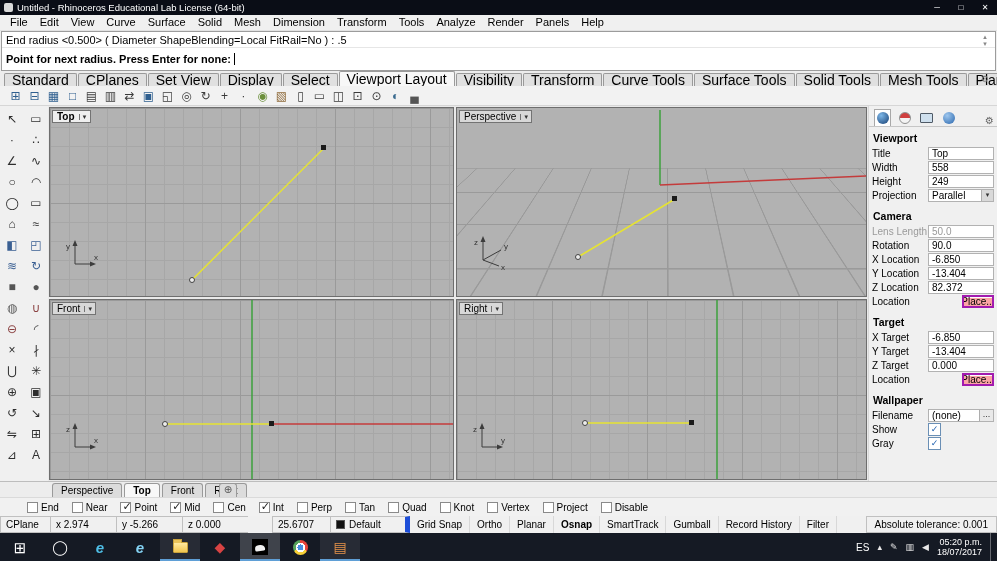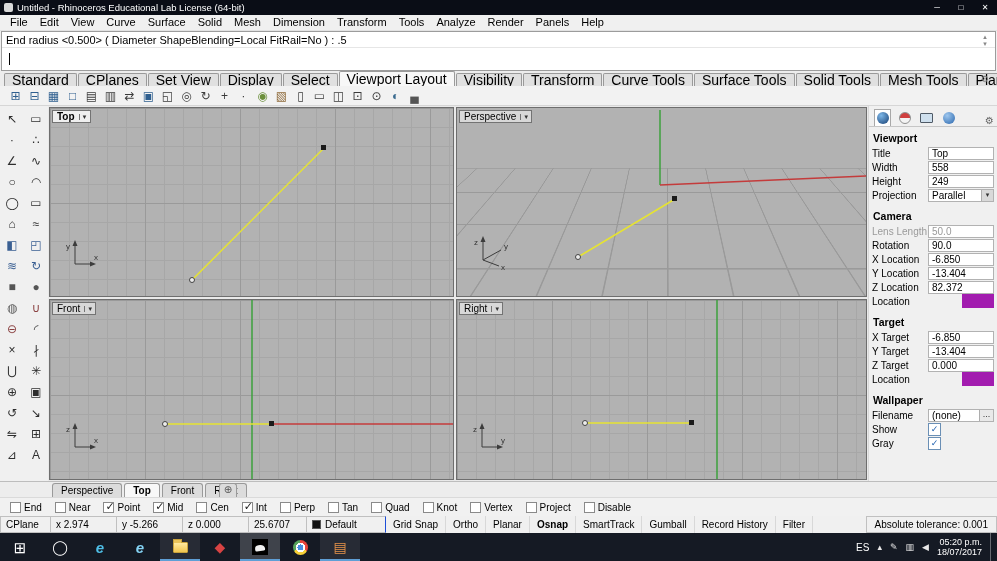--- a/index.html
+++ b/index.html
@@ -105,21 +105,21 @@
   .section-title { font-weight:bold; font-size:10.5px; padding:4px 1px 2px; }
   .prop-row { display:flex; align-items:center; height:14px; }
   .prop-label { width:56px; flex:none; white-space:nowrap; overflow:hidden; }
   .prop-value { flex:1; height:13px; background:#fff; border:1px solid #b2b2b2; display:flex;
                 align-items:center; padding:0 3px; position:relative; white-space:nowrap; overflow:hidden; }
   .prop-row.disabled .prop-label, .prop-row.disabled .prop-value { color:#9a9a9a; }
   .prop-row.dropdown .prop-value { padding-right:13px; }
   .prop-row.dropdown .prop-value::after { content:"▾"; position:absolute; right:0; top:0; bottom:0;
       width:11px; background:#d9d9d9; border-left:1px solid #adadad; font-size:7px;
       display:flex; align-items:center; justify-content:center; color:#333; }
-  .prop-row.button .prop-value { background:#f0abfc; border:7px solid #a21caf; justify-content:center;
+  .prop-row.button .prop-value { background:#fca5a5; border:2px solid #a21caf; justify-content:center;
       box-shadow:inset 0 1px 0 #fcfcfc;margin-left:34px; }
   .prop-row.file .prop-value { padding-right:30px; }
   .prop-row.file .prop-value::after { content:"..."; position:absolute; right:0; top:0; bottom:0;
       width:13px; background:#e9e9e9; border-left:1px solid #adadad; font-size:9px; line-height:9px;
       display:flex; align-items:flex-start; justify-content:center; color:#333; }
   .prop-row.check .prop-value { background:transparent; border:none; padding:0; }
   .prop-row.check .prop-value::before { content:""; width:11px; height:11px; background:#fff;
       border:1px solid #6a8fb5; display:inline-block; text-align:center; font-size:9px; line-height:10px;
       color:#1d5fae; }
   .prop-row.check .prop-value.checked::before { content:"✓"; }
@@ -128,37 +128,37 @@
   .vtabs { position:absolute; left:0; top:481px; width:997px; height:16px; background:#ededed;
            border-top:1px solid #bdbdbd; display:flex; align-items:flex-end; padding-left:52px; }
   .vtab { height:14px; line-height:13px; padding:0 8px; font-size:10px; background:#dcdcdc;
           border:1px solid #9a9a9a; border-bottom:none; border-radius:3px 3px 0 0; margin-right:2px; }
   .vtab.active { background:#f8f8f8; font-weight:bold; }
   .vtab-add { height:14px; width:18px; text-align:center; font-size:10px; color:#555;
               background:#dcdcdc; border:1px solid #9a9a9a; border-bottom:none; border-radius:3px 3px 0 0; }
 
   
   .osnap { position:absolute; left:0; top:497px; width:997px; height:19px; background:#f1f1f1;
-           border-top:1px solid #dadada; display:flex; align-items:center; padding-left:10px; gap:13px;text-align:right; }
+           border-top:1px solid #dadada; display:flex; align-items:center; padding-left:27px; gap:13px;text-align:right; }
   .osnap-item { display:flex; align-items:center; gap:3px; font-size:10px; }
   .checkbox { width:11px; height:11px; background:#fff; border:1px solid #8a8a8a; position:relative; flex:none; }
   .checkbox.checked::after { content:"✓"; position:absolute; left:1px; top:-3px; font-size:11px; color:#1a1a1a; }
 
   
   .statusbar { position:absolute; left:0; top:516px; width:997px; height:17px; background:#f0f0f0;
                display:flex; align-items:stretch; font-size:10px; }
   .status-cells { display:flex; }
   .scell { border:1px solid #c0c0c0; border-right:none; display:flex; align-items:center; padding:0 5px;
            white-space:nowrap; overflow:hidden; }
   .status-cells div:nth-of-type(1) { width:50px; }
   .status-cells div:nth-of-type(2) { width:66px; }
   .status-cells div:nth-of-type(3) { width:66px; }
   .status-cells div:nth-of-type(4) { width:66px; }
-  .status-cells div:nth-of-type(5) { width:58px; }
-  .status-cells div:nth-of-type(6) { width:80px; border-right:1px solid #1d4ed8; }
+  .status-cells div:nth-of-type(5) { width:58px;margin-left:24px; }
+  .status-cells div:nth-of-type(6) { width:80px; border-right:5px solid #1d4ed8; }
   .swatch { display:none; width:9px; height:9px; background:#111; border:1px solid #555; margin-right:4px; flex:none; }
   .swatch.show-swatch { display:inline-block; }
   .status-toggles { display:flex; }
   .stoggle { display:flex; align-items:center; padding:0 7px; border-right:1px solid #d8d8d8; white-space:nowrap; }
   .stoggle.active { font-weight:bold; }
   .tolerance { margin-left:auto; border:1px solid #c0c0c0; display:flex; align-items:center;
                padding:0 8px; white-space:nowrap; }
 
   
   .taskbar { position:absolute; left:0; top:533px; width:997px; height:28px; background:#151a24;
@@ -234,20 +234,21 @@
 
       <span class="menu-item">Help</span>
     </div>
 
   <div class="cmdbox">
     <div class="cmd-history-row">
       <span>End radius &lt;0.500&gt; ( Diameter  ShapeBlending=Local  FitRail=No ) : .5</span>
       <span class="cmd-scroll"></span>
     </div>
     <div class="cmd-prompt-row">
+      <span>Point for next radius. Press Enter for none:</span>
       <span class="caret"></span>
     </div>
   </div>
 
   <div class="tabrow">
 
       <span class="ttab">Standard</span>
 
       <span class="ttab">CPlanes</span>
 

